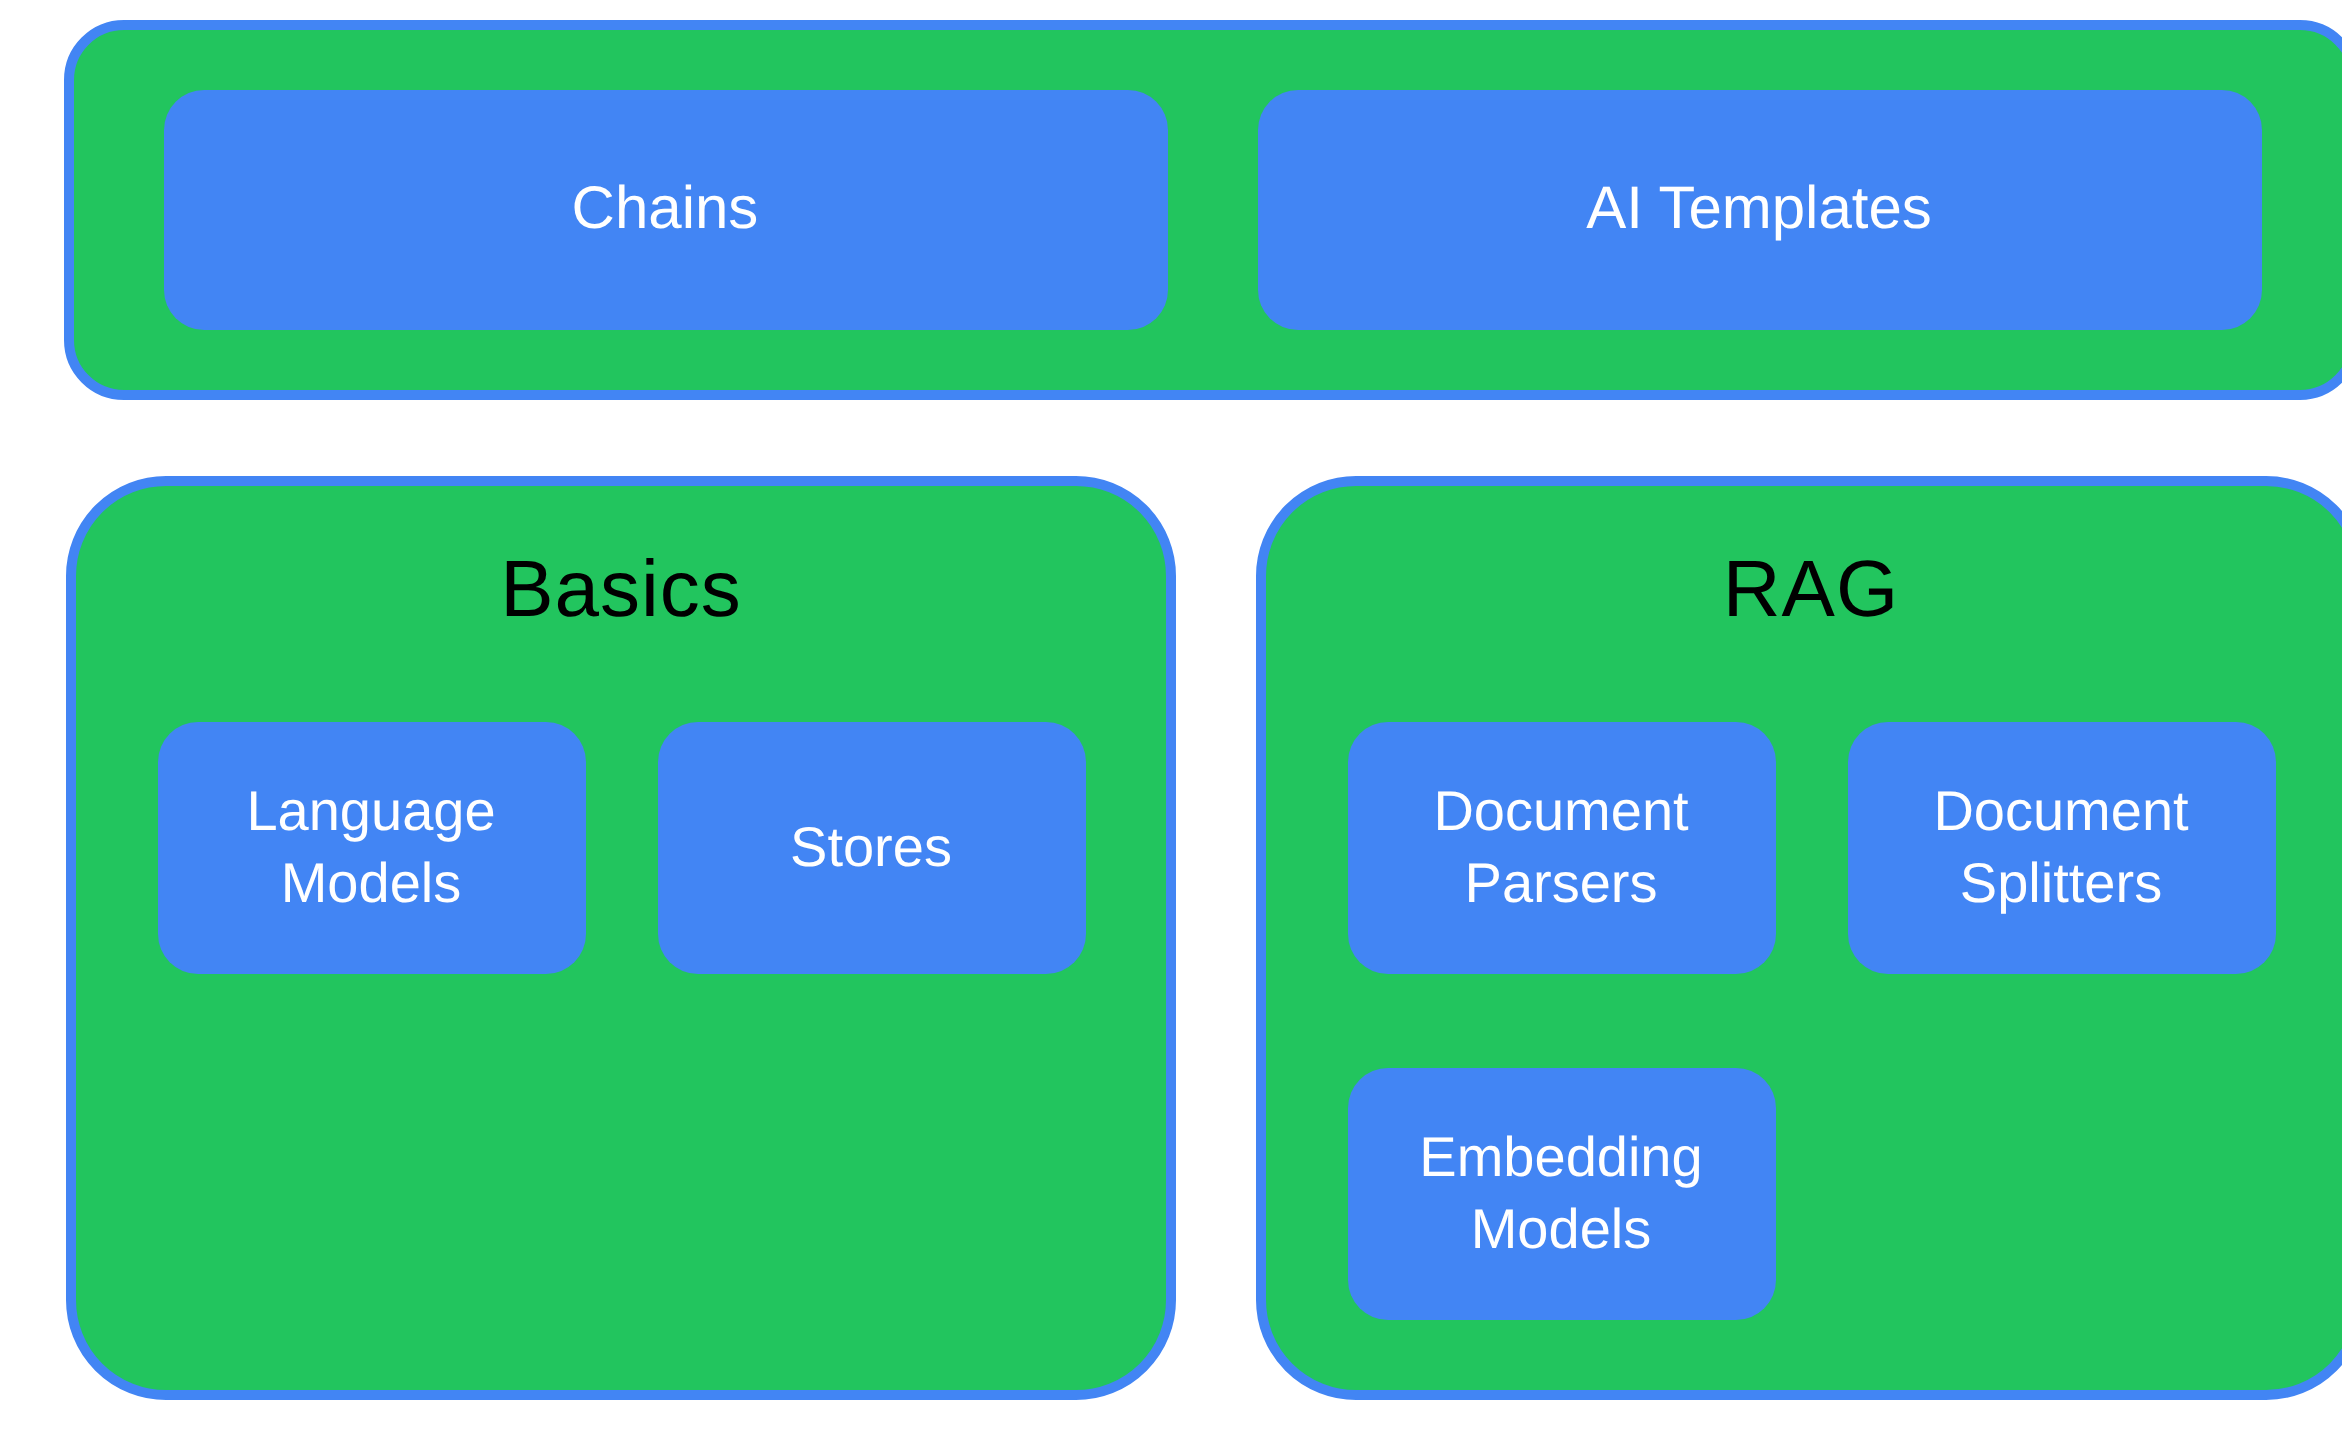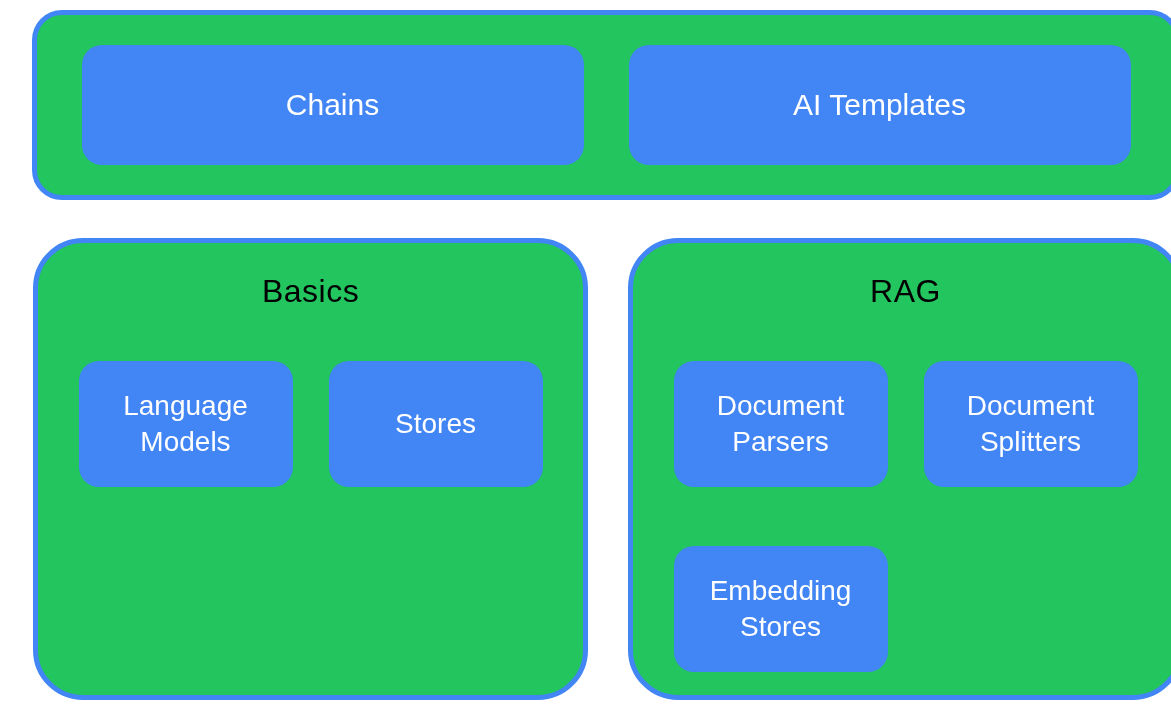--- a/index.html
+++ b/index.html
@@ -44,34 +44,34 @@
   .group {
     top: 238px;
     width: 555px; height: 462px;
     border-radius: 50px;
   }
   .group.basics { left: 13px; }
   .group.rag   { left: 608px; }
   .group-title {
     margin: 30px 0 0 0;
     text-align: center;
-    font-size: 32px;
+    font-size: 40px;
     font-weight: 400;
     color: var(--title-text);
     letter-spacing: 0.5px;
   }
   .grid {
     position: absolute;
     top: 118px;
     left: 50%;
     transform: translateX(-50%);
     display: grid;
     grid-template-columns: 214px 214px;
     grid-auto-rows: 126px;
-    gap: 59px 36px;
+    gap: 47px 36px;
   }
   .cell {
     font-size: 28px;
     line-height: 1.3;
     padding: 4px 14px;
   }
 </style>
 </head>
 <body>
 
@@ -101,18 +101,18 @@
   <section class="outline group rag">
     <h2 class="group-title">RAG</h2>
     <div class="grid">
       <div class="pill cell">
         <span>Document Parsers</span>
       </div>
       <div class="pill cell">
         <span>Document Splitters</span>
       </div>
       <div class="pill cell">
-        <span>Embedding Stores</span>
+        <span>Embedding Models</span>
       </div>
     </div>
   </section>
 
 </div>
 
 </body></html>

